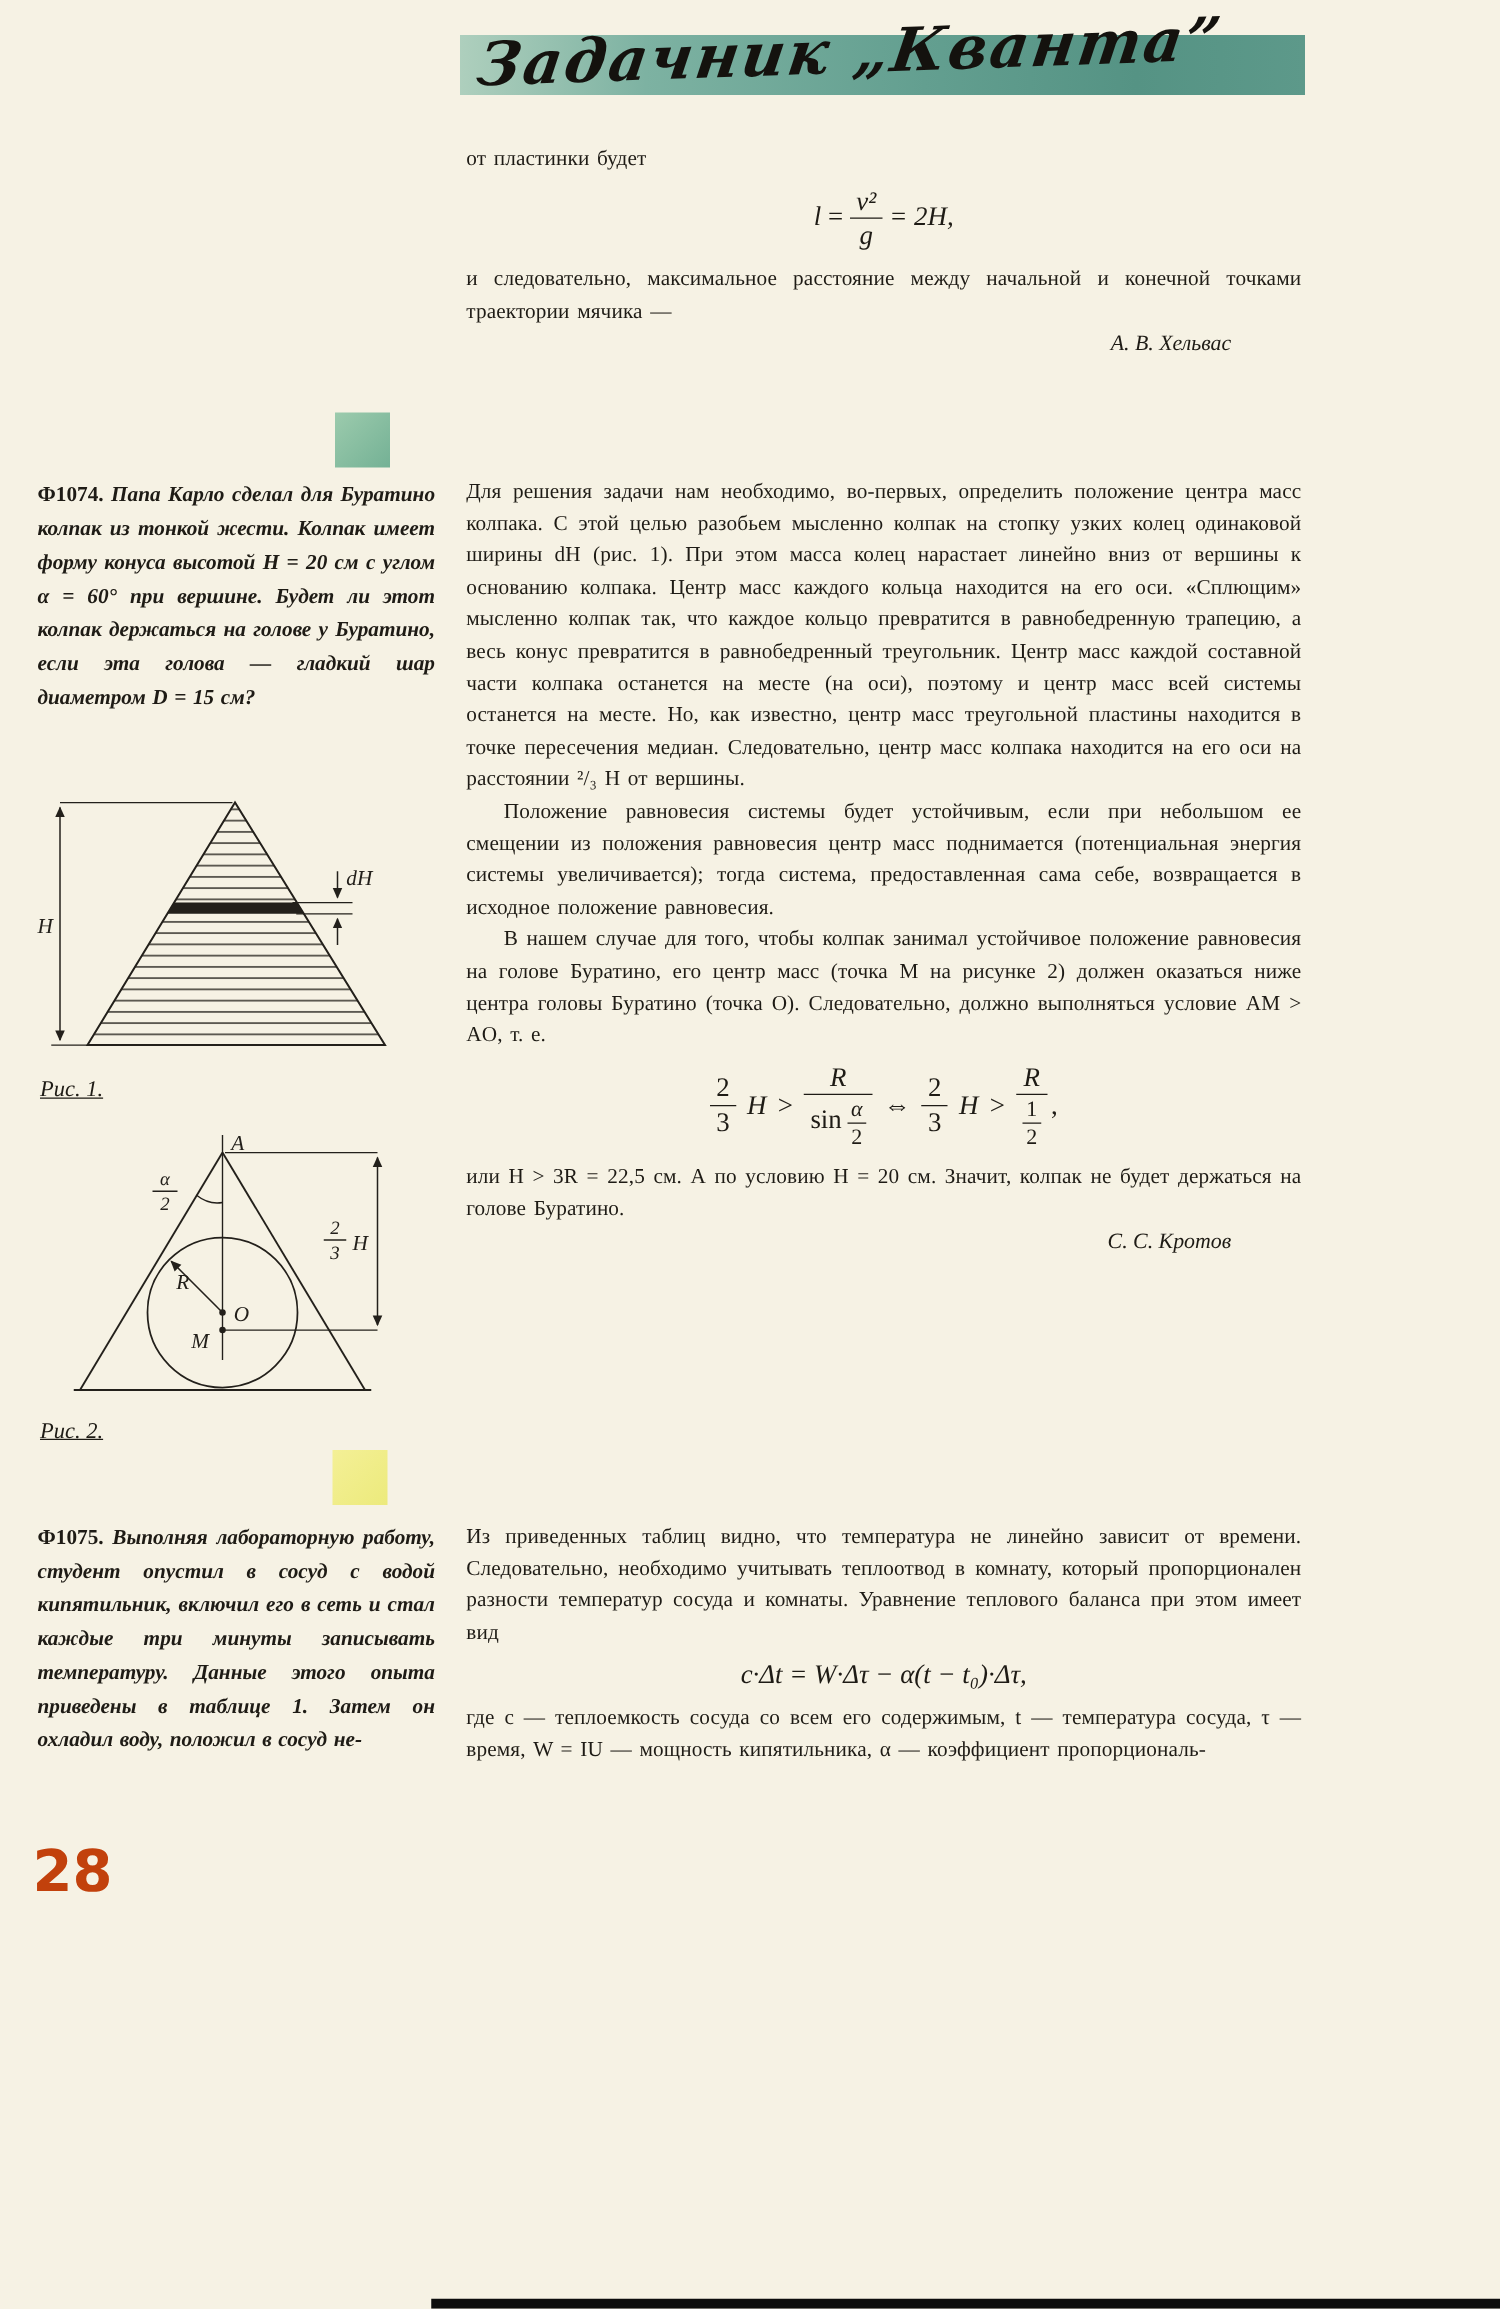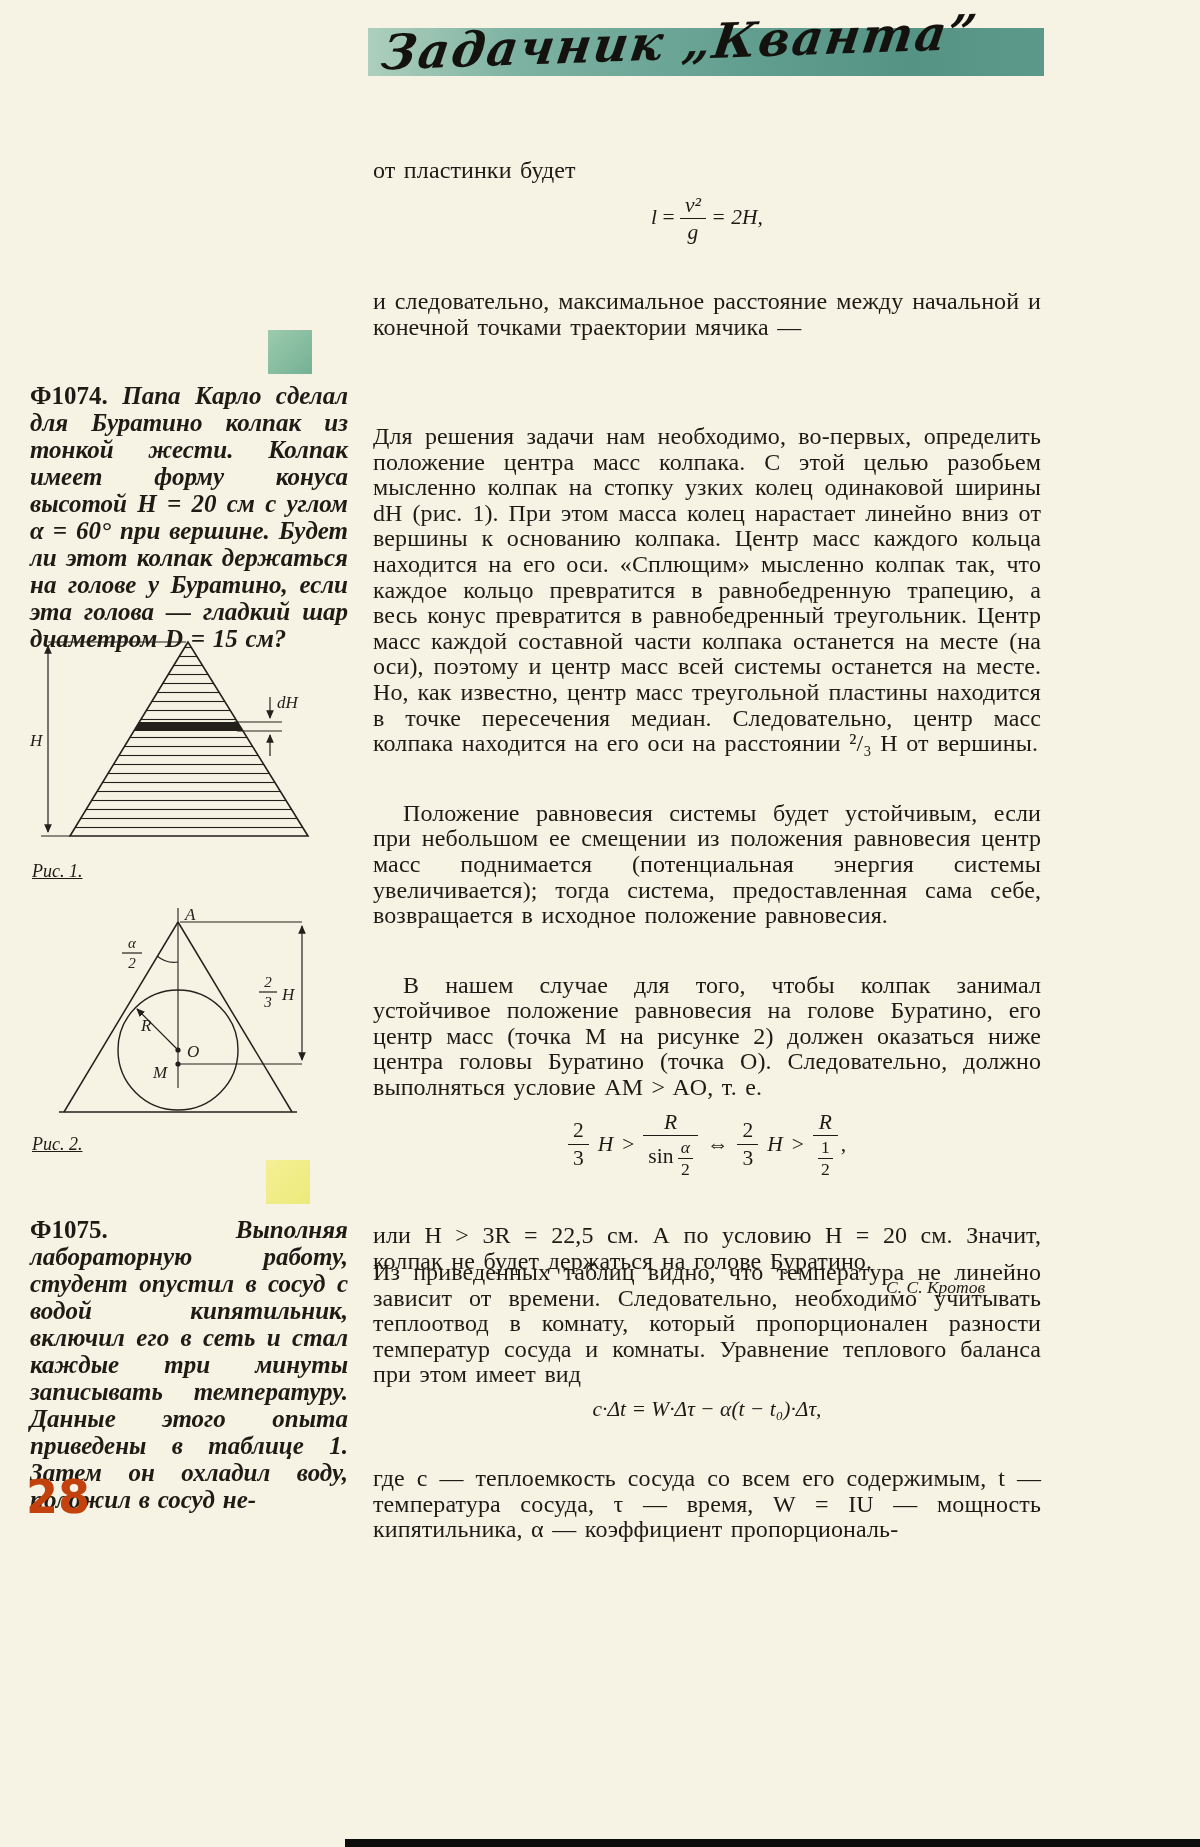--- a/index.html
+++ b/index.html
@@ -24,26 +24,26 @@
     position:absolute; left:14px; top:-14px;
     font-family:"DejaVu Serif", serif;
     font-style:italic; font-weight:bold;
     font-size:48px; letter-spacing:2px; color:#14120e;
     transform:rotate(-2deg) skewX(-10deg);
     white-space:nowrap;
   }
 
   
   .body-text {
-    font-size:24px; line-height:25.6px;
-    text-align:justify; word-spacing:0.10em; letter-spacing:0.1px;margin-top:44px;
+    font-size:17px; line-height:25.6px;
+    text-align:justify; word-spacing:0.10em; letter-spacing:0.1px;
   }
   .indent { text-indent:30px; }
   .problem {
-    font-size:25px; line-height:27px;
+    font-size:17px; line-height:27px;
     font-style:italic; font-weight:bold;
     text-align:justify; word-spacing:0.06em;
   }
   .plabel { font-style:normal; font-weight:bold; }
   .author {
     text-align:right; font-style:italic; font-size:17.5px;
     padding-right:56px; margin-top:3px;
   }
   .caption { font-style:italic; font-size:18px;text-decoration:underline; }
   .page-number {
@@ -88,20 +88,21 @@
 
 <section class="abs" style="left:373px; top:114px; width:668px;">
   <p class="body-text">от пластинки будет</p>
   <div class="formula">
     <span>l</span>
     <span class="rm">=</span>
     <span class="frac"><span class="num">v²</span><span class="den">g</span></span>
     <span>= 2H,</span>
   </div>
   <p class="body-text">и следовательно, максимальное расстояние между начальной и конечной точками траектории мячика —</p>
+  <div class="author">А. В. Хельвас</div>
 </section>
 
 <div class="abs sq sq-teal"></div>
 <div class="abs sq sq-yellow"></div>
 
 <section class="abs" style="left:30px; top:382px; width:318px;">
   <p class="problem"><span class="plabel">Ф1074.</span> <span>Папа Карло сделал для Буратино колпак из тонкой жести. Колпак имеет форму конуса высотой H = 20 см с углом α = 60° при вершине. Будет ли этот колпак держаться на голове у Буратино, если эта голова — гладкий шар диаметром D = 15 см?</span></p>
 </section>
 
 <figure class="abs" style="left:28px; top:634px;">

